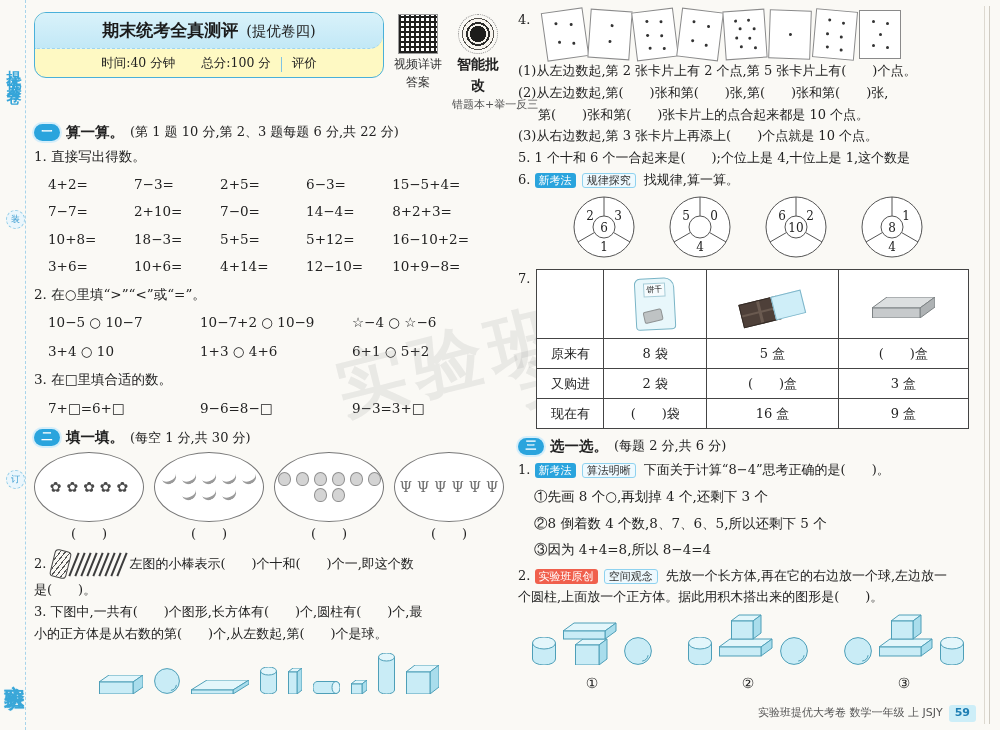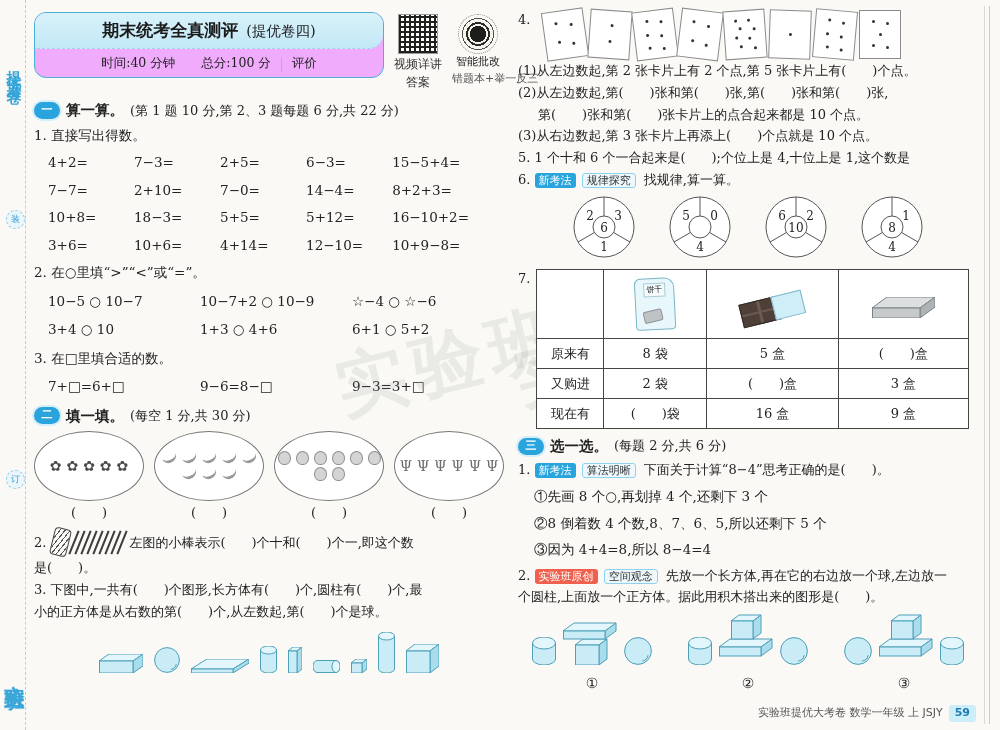--- a/index.html
+++ b/index.html
@@ -21,38 +21,38 @@
       background:#eaf6fc;border:1px dashed #8ecbe8;color:#3a9bd0;font-size:9px;
       display:flex;align-items:center;justify-content:center;font-family:"DejaVu Sans",sans-serif}
   
   .pages{flex:1;display:flex;gap:14px;padding:8px 22px 6px 4px}
   .page{flex:1;position:relative;line-height:1.52}
   .wm{position:absolute;font-family:"DejaVu Sans",sans-serif;font-weight:bold;
       font-size:70px;color:rgba(150,150,150,0.16);transform:rotate(-14deg);
       letter-spacing:8px;pointer-events:none;white-space:nowrap;z-index:0}
   
   .header-row{display:flex;align-items:flex-start;gap:8px;margin:4px 0 8px}
-  .header-box{flex:1;border:1.5px solid #49b0da;border-radius:12px;background:#f0abfc;overflow:hidden}
+  .header-box{flex:1;border:1.5px solid #49b0da;border-radius:12px;background:#fef9c3;overflow:hidden}
   .banner{background:linear-gradient(#d9f2fa,#c2e8f6);padding:5px 10px 4px;
       display:flex;justify-content:center;align-items:baseline;gap:8px;
       border-bottom:1px dashed #9ed4ee;border-radius:0 0 14px 0}
   .title{font-size:17px;font-weight:bold;color:#1b1b1b}
   .subtitle{font-size:14.5px;color:#222}
   .meta{display:flex;align-items:flex-end;padding:4px 14px 5px;font-size:12.5px;justify-content:center}
   .meta .gap{width:26px}
   .meta-sep{border-left:1px solid #7fc4e4;height:15px;margin:0 10px}
   .qr-block,.stamp-block{width:52px;text-align:center;flex:0 0 auto}
   .qr{width:38px;height:38px;margin:2px auto 1px;border:1px solid #999;background:
       repeating-linear-gradient(0deg,#20201e 0 2px,transparent 2px 5px),
       repeating-linear-gradient(90deg,#20201e 0 2px,#fff 2px 5px)}
   .qr-cap{font-size:12px;color:#333;font-family:"DejaVu Sans",sans-serif}
   .stamp{width:38px;height:38px;border-radius:50%;margin:2px auto 0;
       border:1px dotted #8a8a8a;background:
       radial-gradient(circle at 50% 50%, #1d1d1b 0 8px, #f4f1ea 8px 10px, #2a2a28 10px 12px, #f7f4ee 12px 15px, #55534e 15px 16px, transparent 16px)}
-  .stamp-t{font-size:11px;font-weight:normal;color:#222;font-family:"DejaVu Sans",sans-serif}
+  .stamp-t{font-size:14px;font-weight:bold;color:#222;font-family:"DejaVu Sans",sans-serif}
   .stamp-s{font-size:11px;color:#555;font-family:"DejaVu Sans",sans-serif;white-space:nowrap}
   
   .sec-head{display:flex;align-items:center;gap:6px;margin:6px 0 3px;position:relative;z-index:1}
   .sec-icon{min-width:26px;height:17px;background:#2aa4dd;border-radius:9px;color:#fff;
       font-size:11px;font-weight:bold;display:inline-flex;align-items:center;justify-content:center;
       box-shadow:0 0 0 2px #d5eefa;font-family:"DejaVu Sans",sans-serif}
   .sec-title{font-weight:bold;font-size:14.5px}
   .sec-note{font-size:13px}
   .q-label{margin:3px 0 1px;font-size:13.5px;position:relative;z-index:1}
   .calc-row{display:flex;margin:7px 0 7px 14px}

